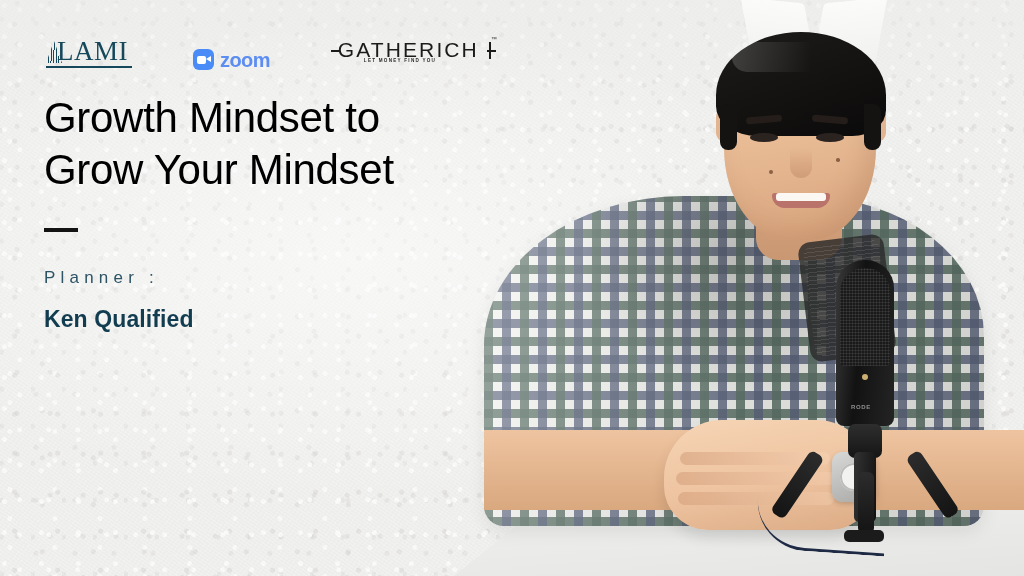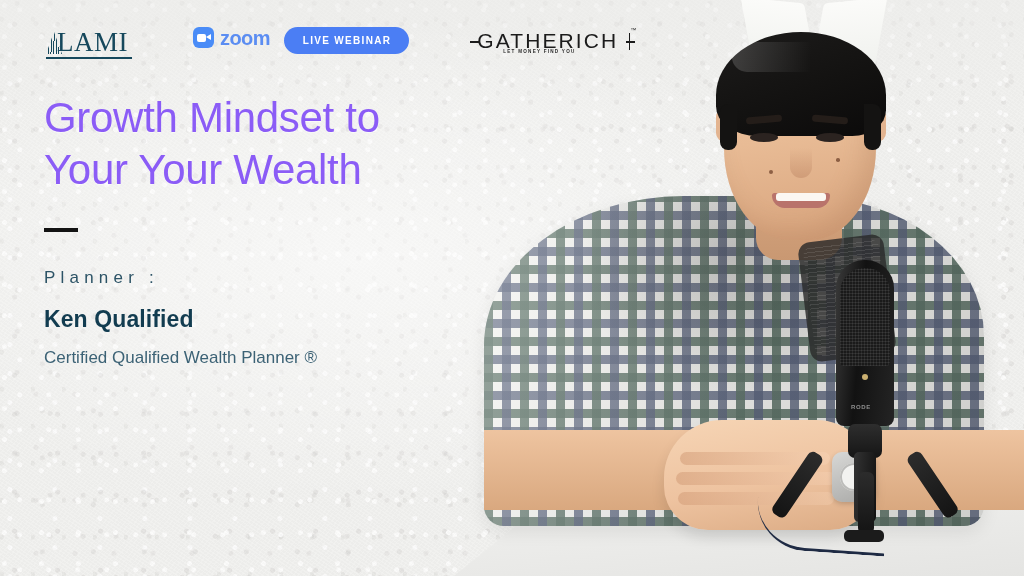--- a/index.html
+++ b/index.html
@@ -40,22 +40,22 @@
     opacity:.7;
   }
   .vign {
     position:absolute; inset:0;
     background:radial-gradient(ellipse 80% 70% at 35% 45%, rgba(255,255,255,.55) 0%, rgba(255,255,255,0) 60%),
                linear-gradient(180deg, rgba(236,236,234,.55) 0%, rgba(255,255,255,0) 22%);
   }
 
   
   .logobar {
-    position:absolute; left:46px; top:27px;
-    display:flex; align-items:flex-start; gap:0;
+    position:absolute; left:46px; top:36px;
+    display:flex; align-items:flex-end; gap:0;
     z-index:12;
   }
   
   .alami { position:relative; width:86px; height:34px; }
   .alami-word {
     font-family:"Liberation Serif", serif;
     font-size:27px; font-weight:400; letter-spacing:.5px;
     color:#16485c; line-height:30px;
     padding-left:11px;
   }
@@ -121,21 +121,21 @@
   }
   .gather-tm {
     position:absolute; right:-7px; top:0px;
     font-size:6px; color:#2a2a2a;
   }
 
   
   .headline {
     position:absolute; left:44px; top:92px; z-index:12;
     font-size:42px; font-weight:400; line-height:52px;
-    color:#8b5cf6; letter-spacing:-.3px;
+    color:#000000; letter-spacing:-.3px;
     text-shadow:0 1px 1px rgba(255,255,255,.6);
   }
   .headline span { display:block; }
 
   .divider {
     position:absolute; left:44px; top:228px; z-index:12;
     width:34px; height:4px; background:#131313;
   }
 
   .bersama {
@@ -381,43 +381,41 @@
       <div class="alami-a"></div>
       <div class="alami-word">LAMI</div>
       <div class="alami-rule"></div>
     </div>
 
     <div class="zoomwrap">
       <div class="zoom-icon"></div>
       <div class="zoom-word">zoom</div>
     </div>
 
-    <div class="pill">LIVE WEBINAR</div>
 
     <div class="gather">
       <div class="gather-bar-l"></div>
       <div class="gather-word">GATHERICH</div>
       <div class="gather-bar-r"></div>
       <div class="gather-cross"></div>
       <div class="gather-tm">™</div>
       <div class="gather-tag">LET MONEY FIND YOU</div>
     </div>
   </div>
 
   <div class="headline">
     <span>Growth Mindset to</span>
-    <span>Your Your Wealth</span>
+    <span>Grow Your Mindset</span>
   </div>
 
   <div class="divider"></div>
 
   <div class="bersama">Planner :</div>
   <div class="speaker">Ken Qualified</div>
   <div class="creds">
-    <span>Certified Qualified Wealth Planner ®</span>
   </div>
 
   <div class="photo">
 
     <div class="table-top"></div>
     <div class="table-edge"></div>
 
     <div class="torso">
       <div class="gingham"></div>
       <div class="torso-shade"></div>

